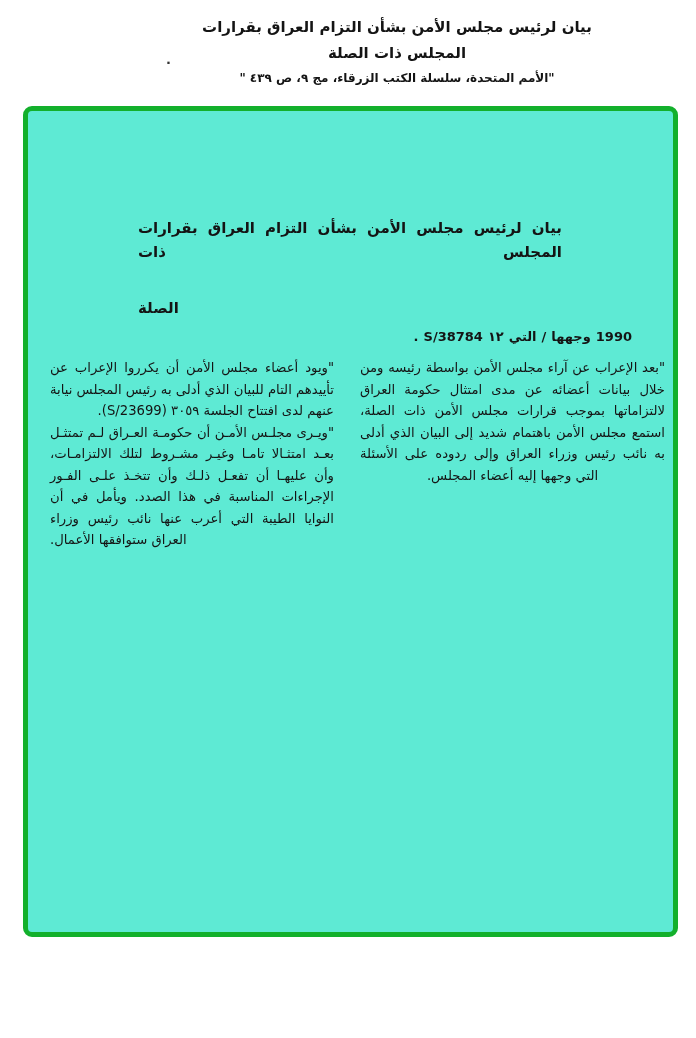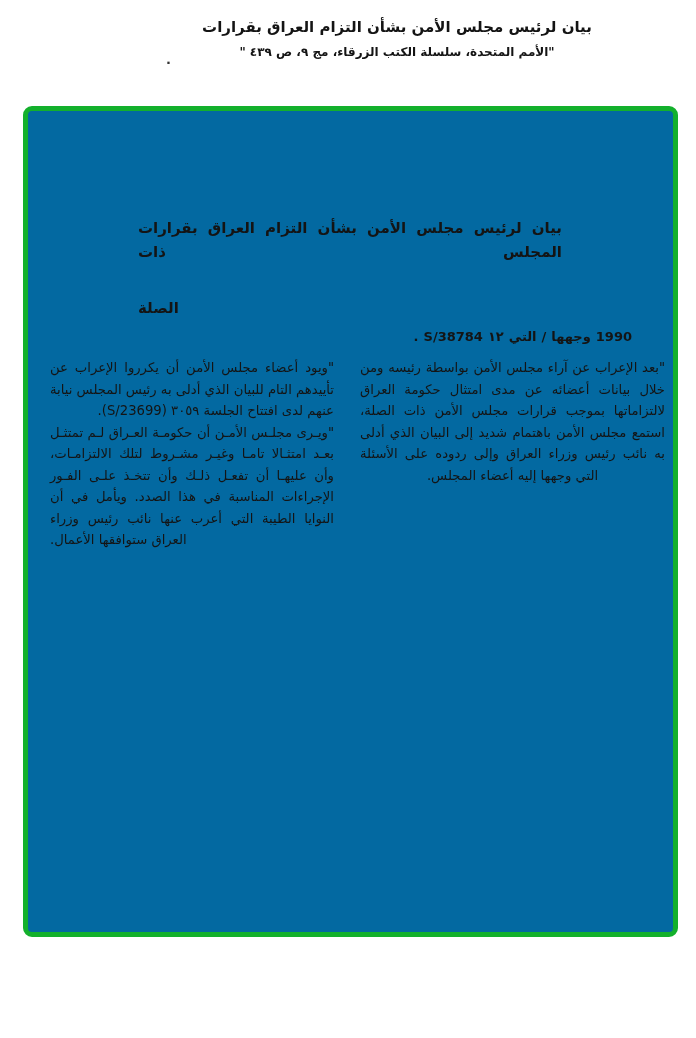--- a/index.html
+++ b/index.html
@@ -25,21 +25,21 @@
     position: absolute; left: 166px; top: 38px;
     font-size: 13px; font-weight: bold; color: #333;
   }
   
   .green-box {
     position: absolute; left: 23px; top: 106px;
     width: 655px; height: 831px;
     box-sizing: border-box;
     border: 5px solid #13b02c;
     border-radius: 9px;
-    background: #0369a1;
+    background: #5eead4;
   }
   
   .doc-page { position: absolute; inset: 0; }
   .doc-title {
     margin: 105px 0 0 110px;
     width: 424px;
     font-weight: bold;
     font-size: 15px;
     line-height: 24px;
   }
@@ -70,20 +70,21 @@
   }
   .last-left   { text-align-last: left; }
   .last-right  { text-align-last: right; }
   .last-center { text-align-last: center; }
 </style>
 </head>
 <body>
 
 <div class="top-caption">
   <div class="cap-line">بيان لرئيس مجلس الأمن بشأن التزام العراق بقرارات</div>
+  <div class="cap-line">المجلس ذات الصلة</div>
   <div class="cap-source">"الأمم المتحدة، سلسلة الكتب الزرقاء، مج ٩، ص ٤٣٩ "</div>
   <span class="stray-dot">.</span>
 </div>
 
 <div class="green-box">
   <div class="doc-page">
 
     <div class="doc-title">
       <div class="doc-title-l1">بيان لرئيس مجلس الأمن بشأن التزام العراق بقرارات المجلس ذات</div>
       <div class="doc-title-l2">الصلة</div>

